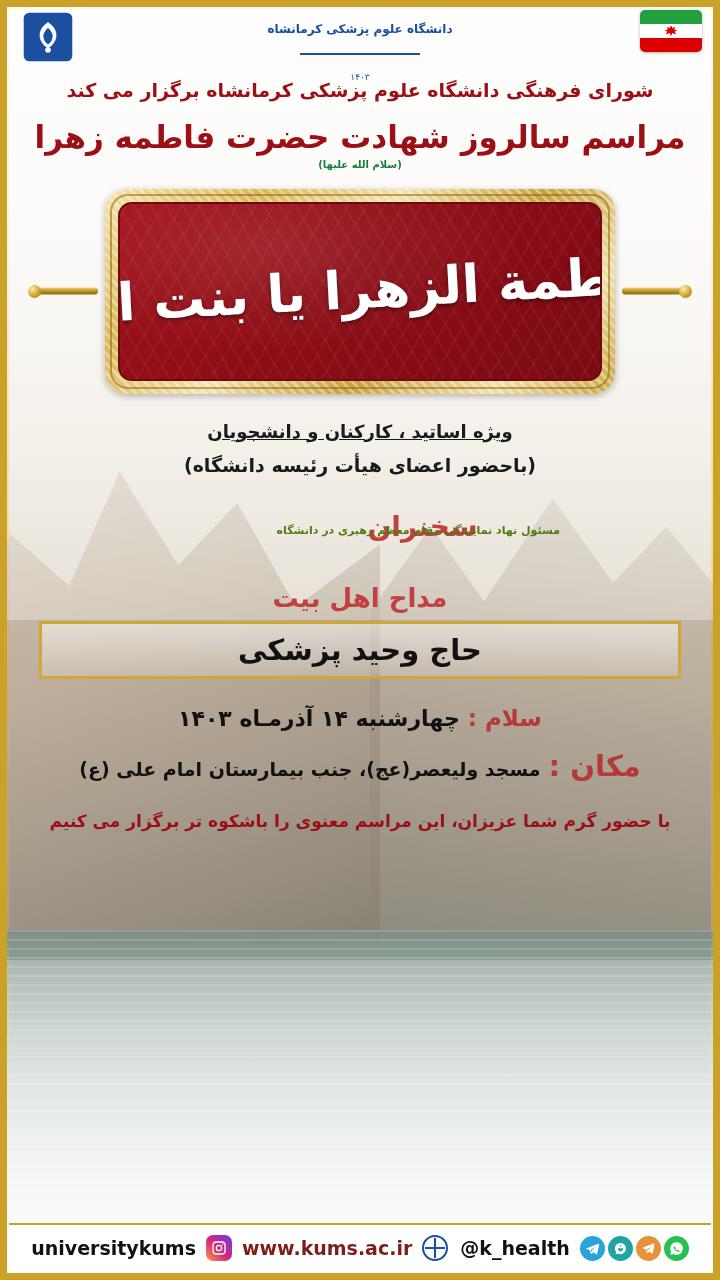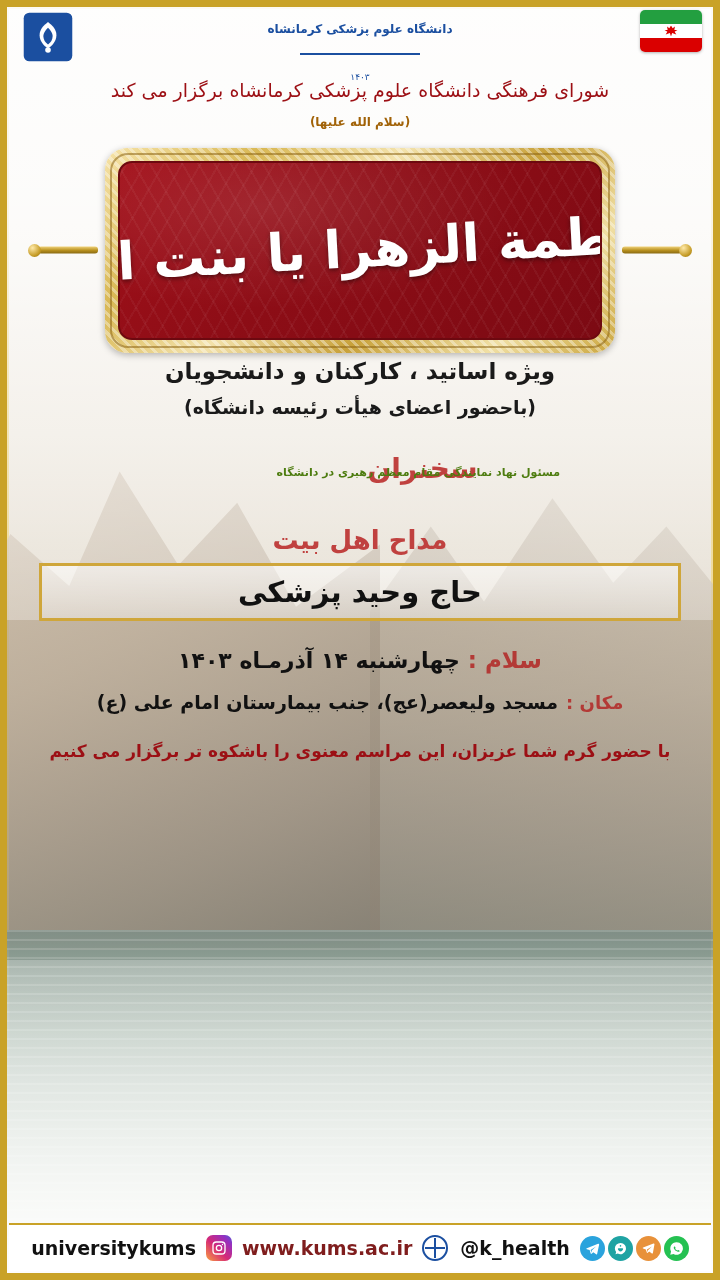--- a/index.html
+++ b/index.html
@@ -172,37 +172,37 @@
     left: 50%; top: 50%;
     width: 14px; height: 11px;
     transform: translate(-50%,-50%);
     background: #da0000;
     clip-path: polygon(50% 0%, 62% 26%, 78% 10%, 74% 40%, 96% 40%, 76% 56%, 88% 82%, 58% 68%, 50% 100%, 42% 68%, 12% 82%, 24% 56%, 4% 40%, 26% 40%, 22% 10%, 38% 26%);
   }
 
   
   .line-council {
     font-size: 19px;
-    font-weight: normal;
+    font-weight: bold;
     color: #9c0f14;
     margin-top: 6px;
     line-height: 1.5;
   }
   .line-main {
     font-size: 31px;
     font-weight: bold;
     color: #9c0f14;
     margin-top: 14px;
     letter-spacing: .5px;
   }
   .line-salam {
-    font-size: 12px;
-    font-weight: bold;
-    color: #a16207;
-    margin-top: 10px;
+    font-size: 10px;
+    font-weight: bold;
+    color: #15803d;
+    margin-top: 4px;
   }
 
   
   .plaque-wrap {
     position: relative;
     width: 560px;
     height: 215px;
     margin-top: 14px;
     display: flex;
     align-items: center;
@@ -282,23 +282,25 @@
     line-height: 1.15;
     letter-spacing: 1px;
     text-shadow: 0 2px 4px rgba(0,0,0,.45);
     transform: rotate(-3deg);
     white-space: nowrap;
     padding: 0 10px;
   }
 
   
   .line-audience {
-    font-size: 23px;
+    font-size: 18px;
     font-weight: bold;
     color: #1a1a1a;
+    margin-top: 22px;
+    text-decoration: underline;
   }
   .line-presence {
     font-size: 19px;
     font-weight: bold;
     color: #1a1a1a;
     margin-top: 12px;
   }
 
   
   .section-label {
@@ -377,21 +379,21 @@
     display: flex;
     align-items: baseline;
     justify-content: center;
     gap: 8px;
   }
   .info-row .key {
     color: #b33a36;
     font-size: 23px;
   }
   .info-row.place { margin-top: 18px; font-size: 19px; }
-  .info-row.place .key { font-size: 18px; }
+  .info-row.place .key { font-size: 29px; }
 
   .closing {
     margin-top: 26px;
     font-size: 17px;
     font-weight: bold;
     color: #9c0f14;
     line-height: 1.5;
   }
 
   
@@ -505,20 +507,21 @@
     </div>
 
     <div class="flag">
       <span class="g"></span>
         <span class="w"></span>
         <span class="r"></span>
     </div>
   </div>
 
   <div class="line-council">شورای فرهنگی دانشگاه علوم پزشکی کرمانشاه برگزار می کند</div>
+  <div class="line-main">مراسم سالروز شهادت حضرت فاطمه زهرا</div>
   <div class="line-salam">(سلام الله علیها)</div>
 
   <div class="plaque-wrap">
     <div class="plaque-rod left"></div>
     <div class="plaque-rod right"></div>
     <div class="plaque">
       <div class="plaque-inner">
         <div class="calligraphy">یا فاطمة الزهرا یا بنت المجد</div>
       </div>
     </div>

